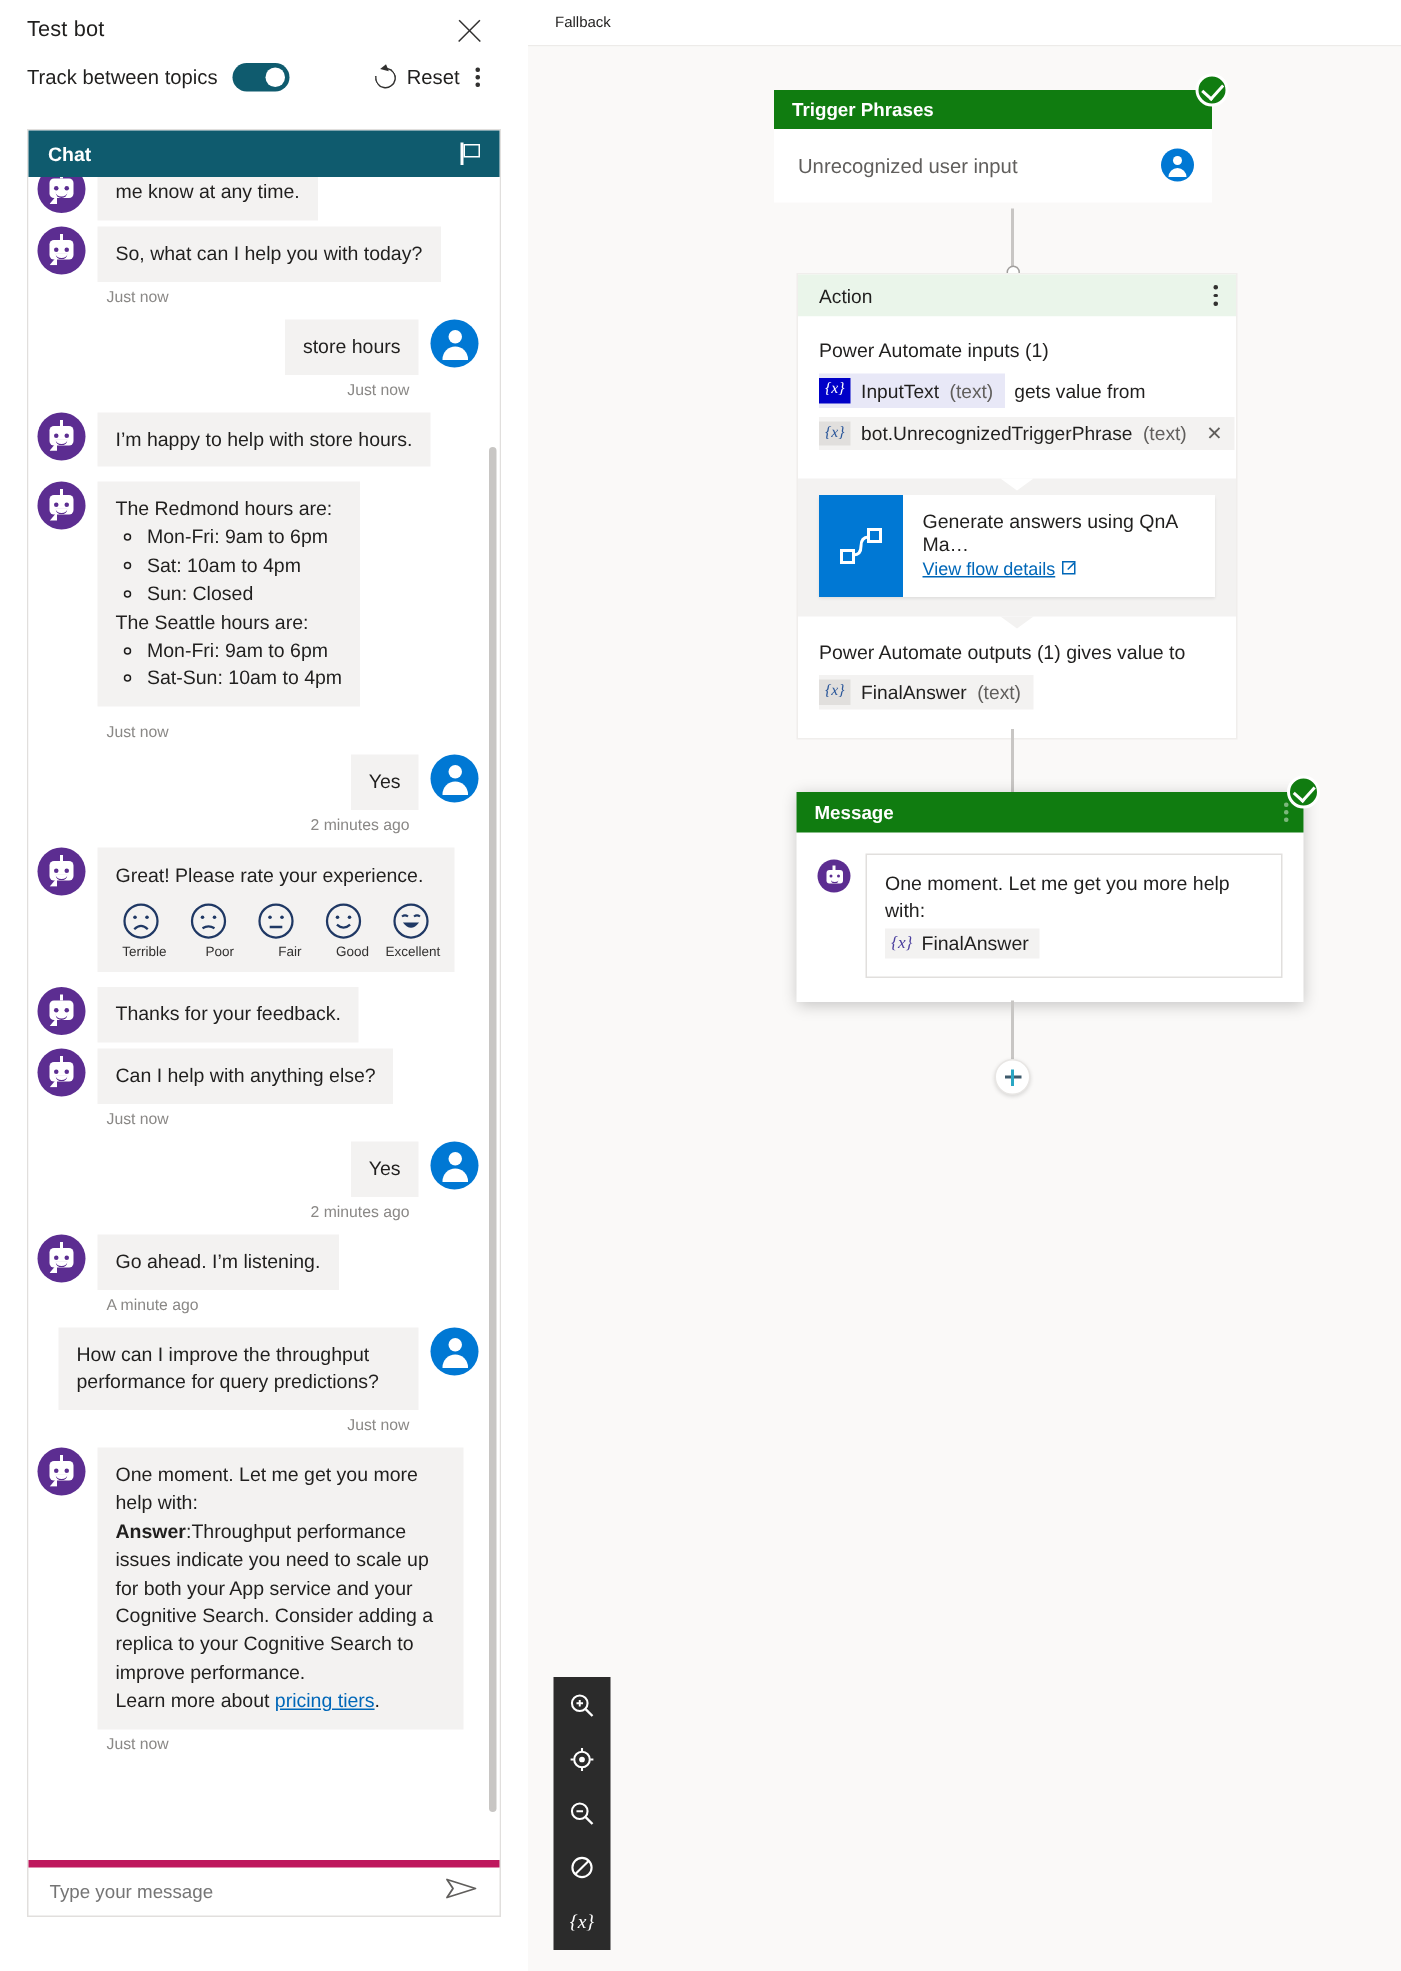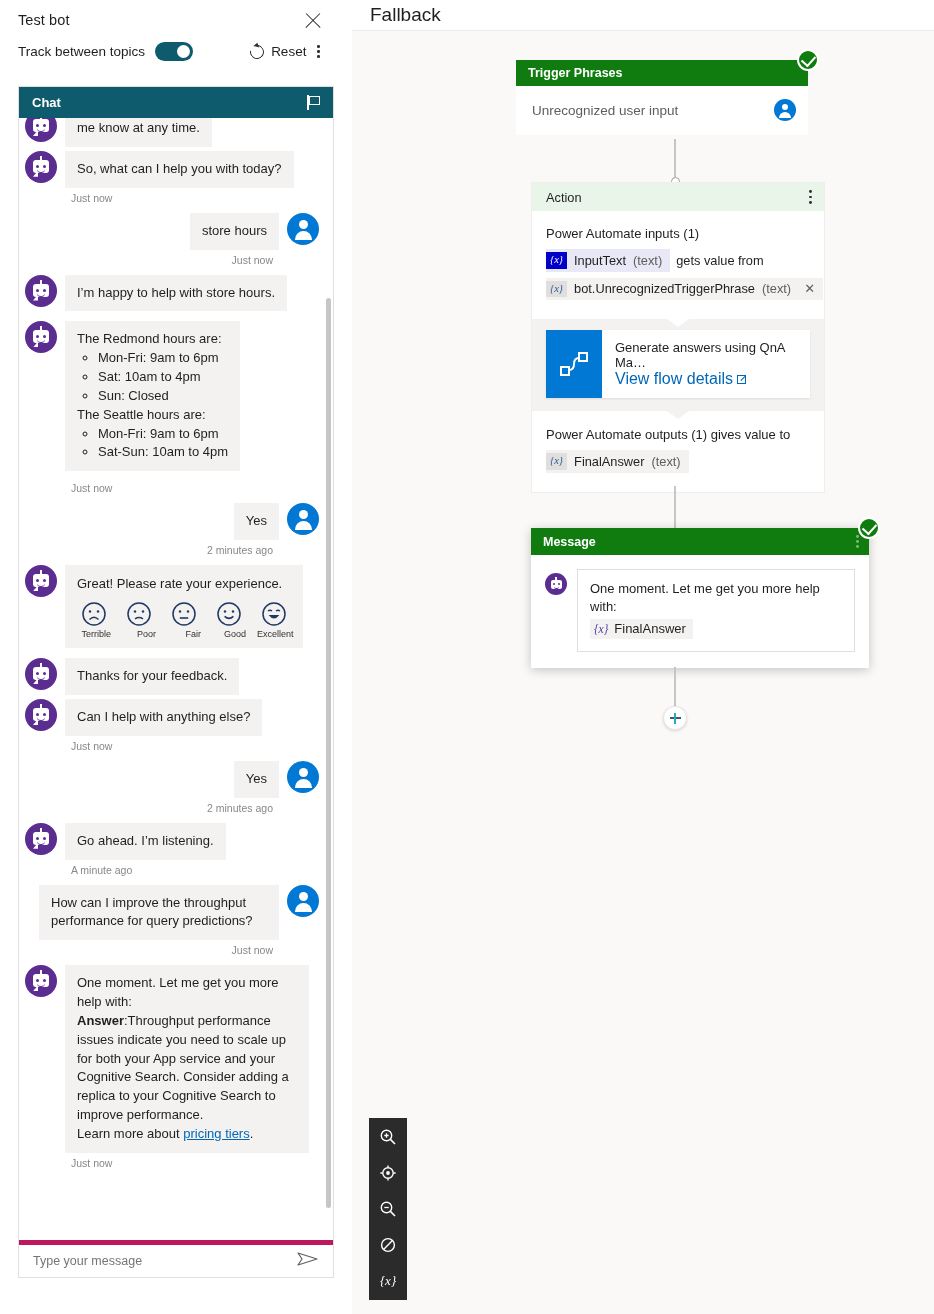--- a/index.html
+++ b/index.html
@@ -165,21 +165,21 @@
     font-family:"Liberation Sans", sans-serif; width: 240px; background:transparent;
   }
   .send-ico { cursor:pointer; }
 
   
   .canvas-wrap { flex:1; position: relative; background:#faf9f8; }
   .canvas-head {
     height: 31px; background:#fff; border-bottom:1px solid #edebe9;
     display:flex; align-items:center; padding-left:18px;
   }
-  .canvas-head-title { font-size: 19px; color:#201f1e;}
+  .canvas-head-title { font-size: 10px; color:#201f1e;}
   .canvas { position:absolute; top:31px; left:0; right:0; bottom:0; background:#faf9f8; overflow:hidden;}
 
   .node { position: absolute; background:#fff; }
   .node-head-green {
     background:#107c10; color:#fff; height:26px;
     display:flex; align-items:center; justify-content:space-between;
     padding: 0 10px 0 12px;
   }
   .node-head-green span.t { font-size:12.5px; font-weight:bold;}
   .chk {
@@ -237,21 +237,21 @@
   .notch {
     position:absolute; left:50%; top:0; transform: translateX(-50%);
     width:0;height:0;border-left:11px solid transparent;border-right:11px solid transparent;
     border-top:8px solid #fff;
   }
   .notch.down { border-top-color:#f3f2f1; top:auto; bottom:-8px; z-index:3;}
   .flowcard { background:#fff; display:flex; align-items:stretch; box-shadow: 0 1px 2px rgba(0,0,0,.09);}
   .flowicon { width:56px; background:#0078d4; display:flex;align-items:center;justify-content:center; flex:0 0 56px;}
   .flowtext { padding: 10px 10px 10px 13px; }
   .flowtitle { font-size:13px; color:#201f1e; }
-  .flowlink { font-size:16px; color:#0067b8; cursor:pointer;}
+  .flowlink { font-size:12px; color:#0067b8; text-decoration:underline; cursor:pointer;}
   .extlink { display:inline-block; width:9px;height:9px;border:1.3px solid #0067b8; margin-left:4px; position:relative;}
   .extlink::after{content:"";position:absolute;left:2px;top:1.5px;width:6px;height:1.2px;background:#0067b8;transform:rotate(-45deg);}
 
   .msg-node { position:absolute; background:#fff; box-shadow: 0 2px 10px rgba(0,0,0,.22); }
   .msg-body { padding: 14px 14px 16px 14px; display:flex; gap:10px; align-items:flex-start;}
   .mini-bot {
     width:22px;height:22px;border-radius:50%;background:#5c2d91;position:relative;flex:0 0 22px;margin-top:4px;
   }
   .mini-bot .b { position:absolute; left:5.5px; top:6.5px; width:11px;height:9px;border-radius:2px;background:#fff;}
   .mini-bot .e1,.mini-bot .e2{position:absolute;width:2px;height:2px;background:#5c2d91;border-radius:50%;z-index:2;}

